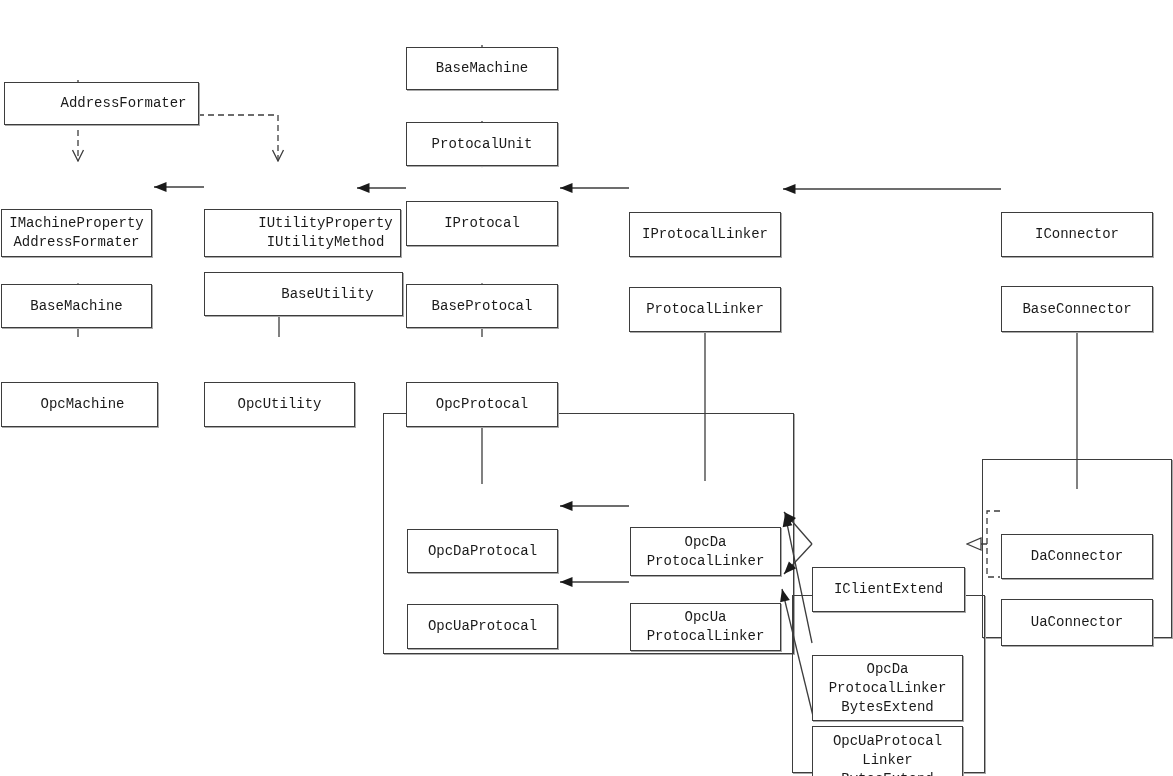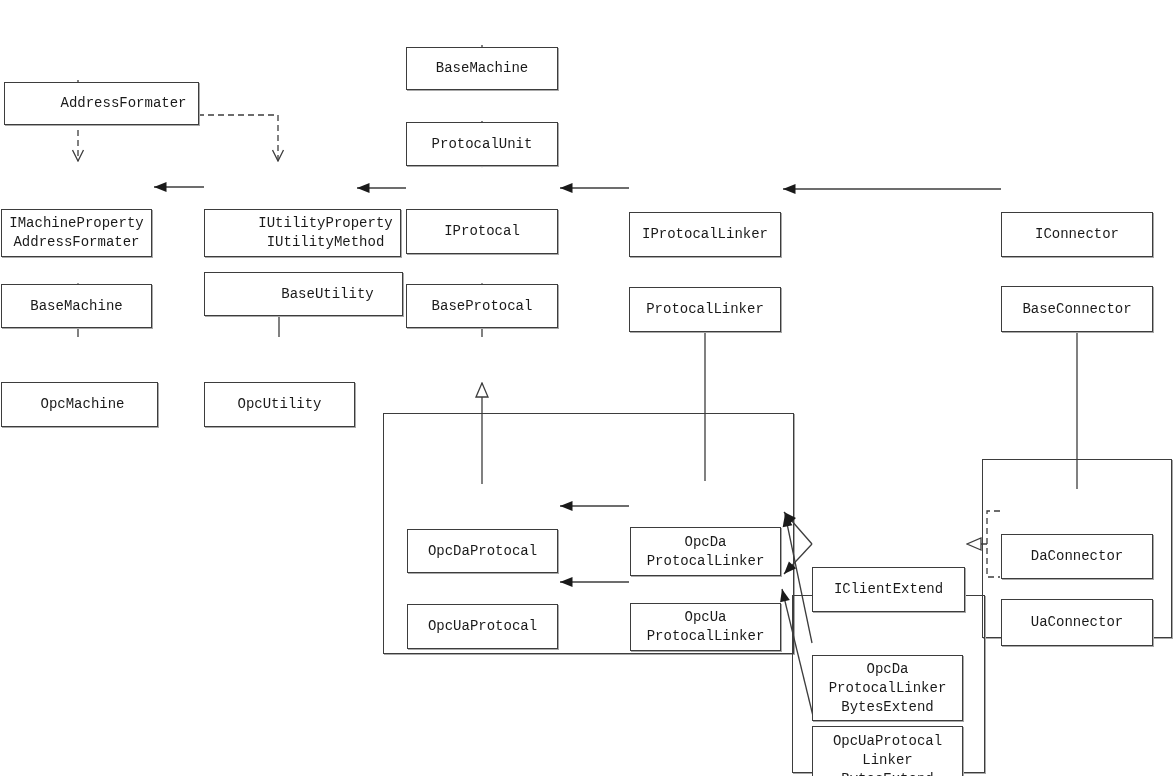--- a/index.html
+++ b/index.html
@@ -124,22 +124,23 @@
   <div class="node" style="left:1px; top:239px; width:149px; height:42px;">BaseMachine</div>
   <div class="node" style="left:1px; top:337px; width:149px; height:43px;padding-left:6px;">OpcMachine</div>
 
   <div class="node" style="left:204px; top:164px; width:149px; height:46px;padding-left:46px;">IUtilityProperty
 IUtilityMethod</div>
   <div class="node" style="left:204px; top:227px; width:149px; height:42px;padding-left:48px;">BaseUtility</div>
   <div class="node" style="left:204px; top:337px; width:149px; height:43px;">OpcUtility</div>
 
   <div class="node" style="left:406px; top:2px; width:150px; height:41px;">BaseMachine</div>
   <div class="node" style="left:406px; top:77px; width:150px; height:42px;">ProtocalUnit</div>
-  <div class="node" style="left:406px; top:164px; width:150px; height:43px;">IProtocal</div>
+  <div class="node" style="left:406px; top:156px; width:150px; height:43px;">IProtocal</div>
   <div class="node" style="left:406px; top:239px; width:150px; height:42px;">BaseProtocal</div>
+  <div class="node" style="left:406px; top:337px; width:150px; height:43px;">OpcProtocal</div>
   <div class="node" style="left:407px; top:484px; width:149px; height:42px;">OpcDaProtocal</div>
   <div class="node" style="left:407px; top:559px; width:149px; height:43px;">OpcUaProtocal</div>
 
   <div class="node" style="left:629px; top:167px; width:150px; height:43px;">IProtocalLinker</div>
   <div class="node" style="left:629px; top:242px; width:150px; height:43px;">ProtocalLinker</div>
   <div class="node" style="left:630px; top:482px; width:149px; height:47px;">OpcDa
 ProtocalLinker</div>
   <div class="node" style="left:630px; top:558px; width:149px; height:46px;">OpcUa
 ProtocalLinker</div>
 

